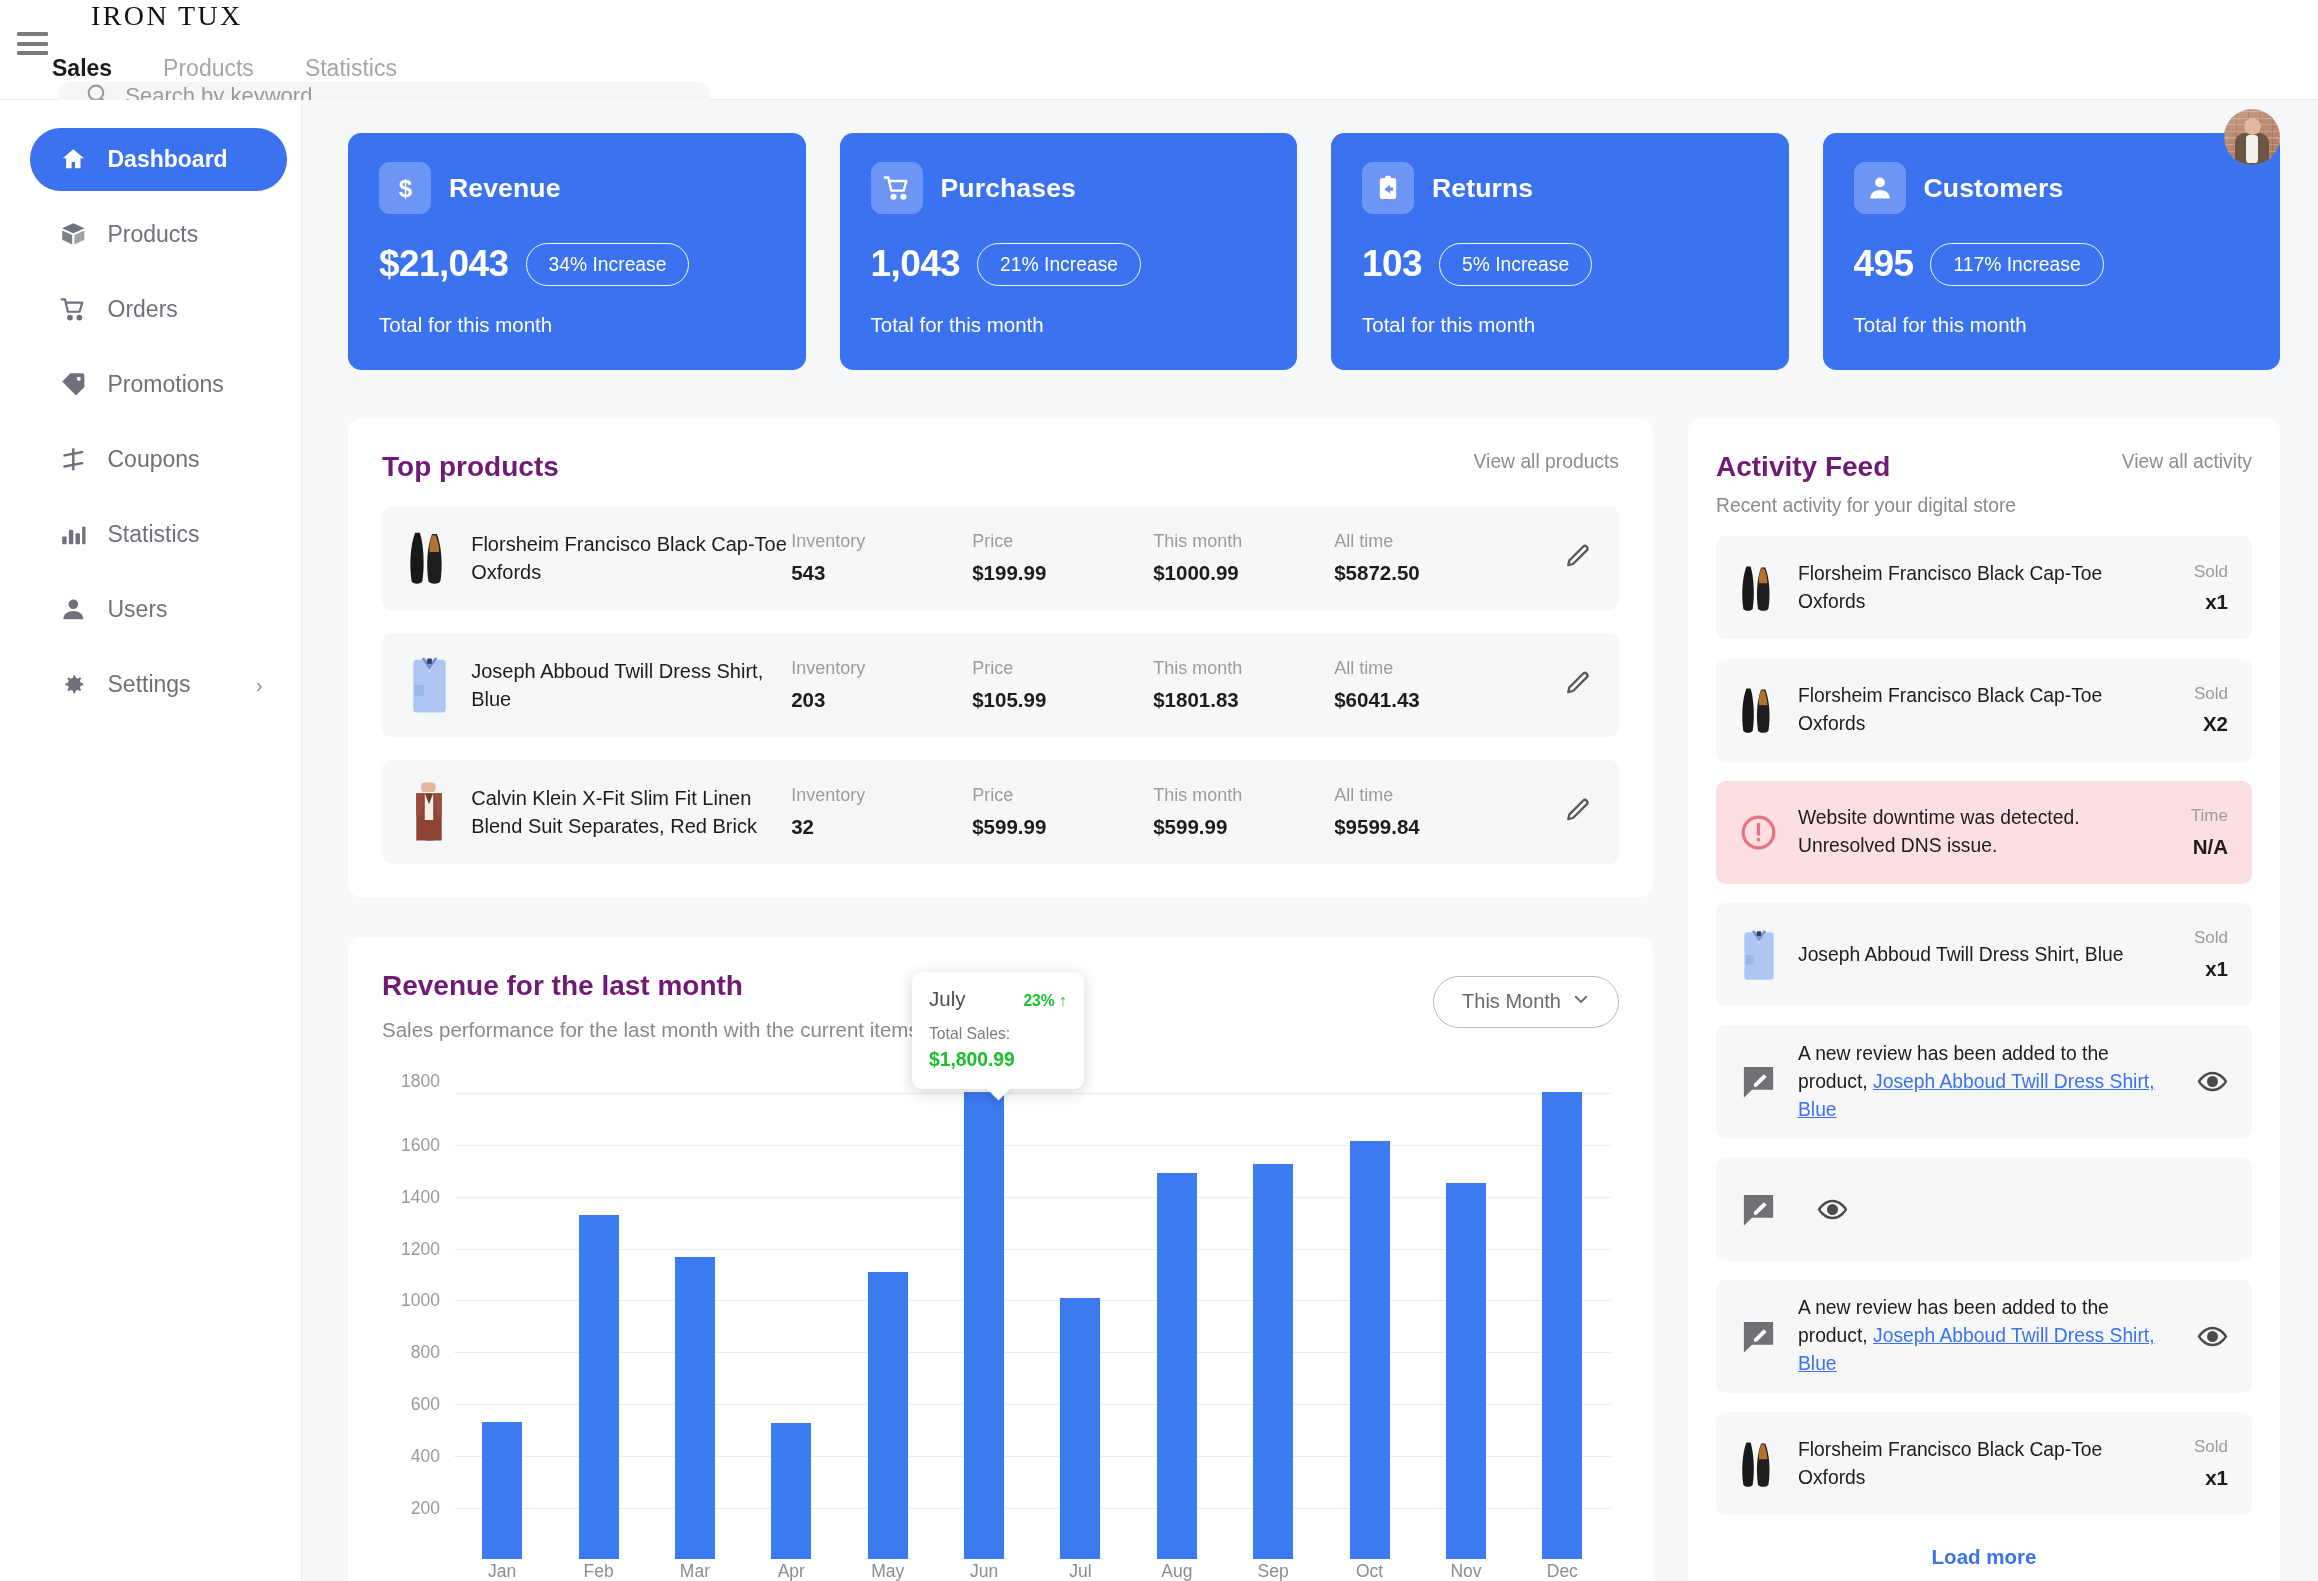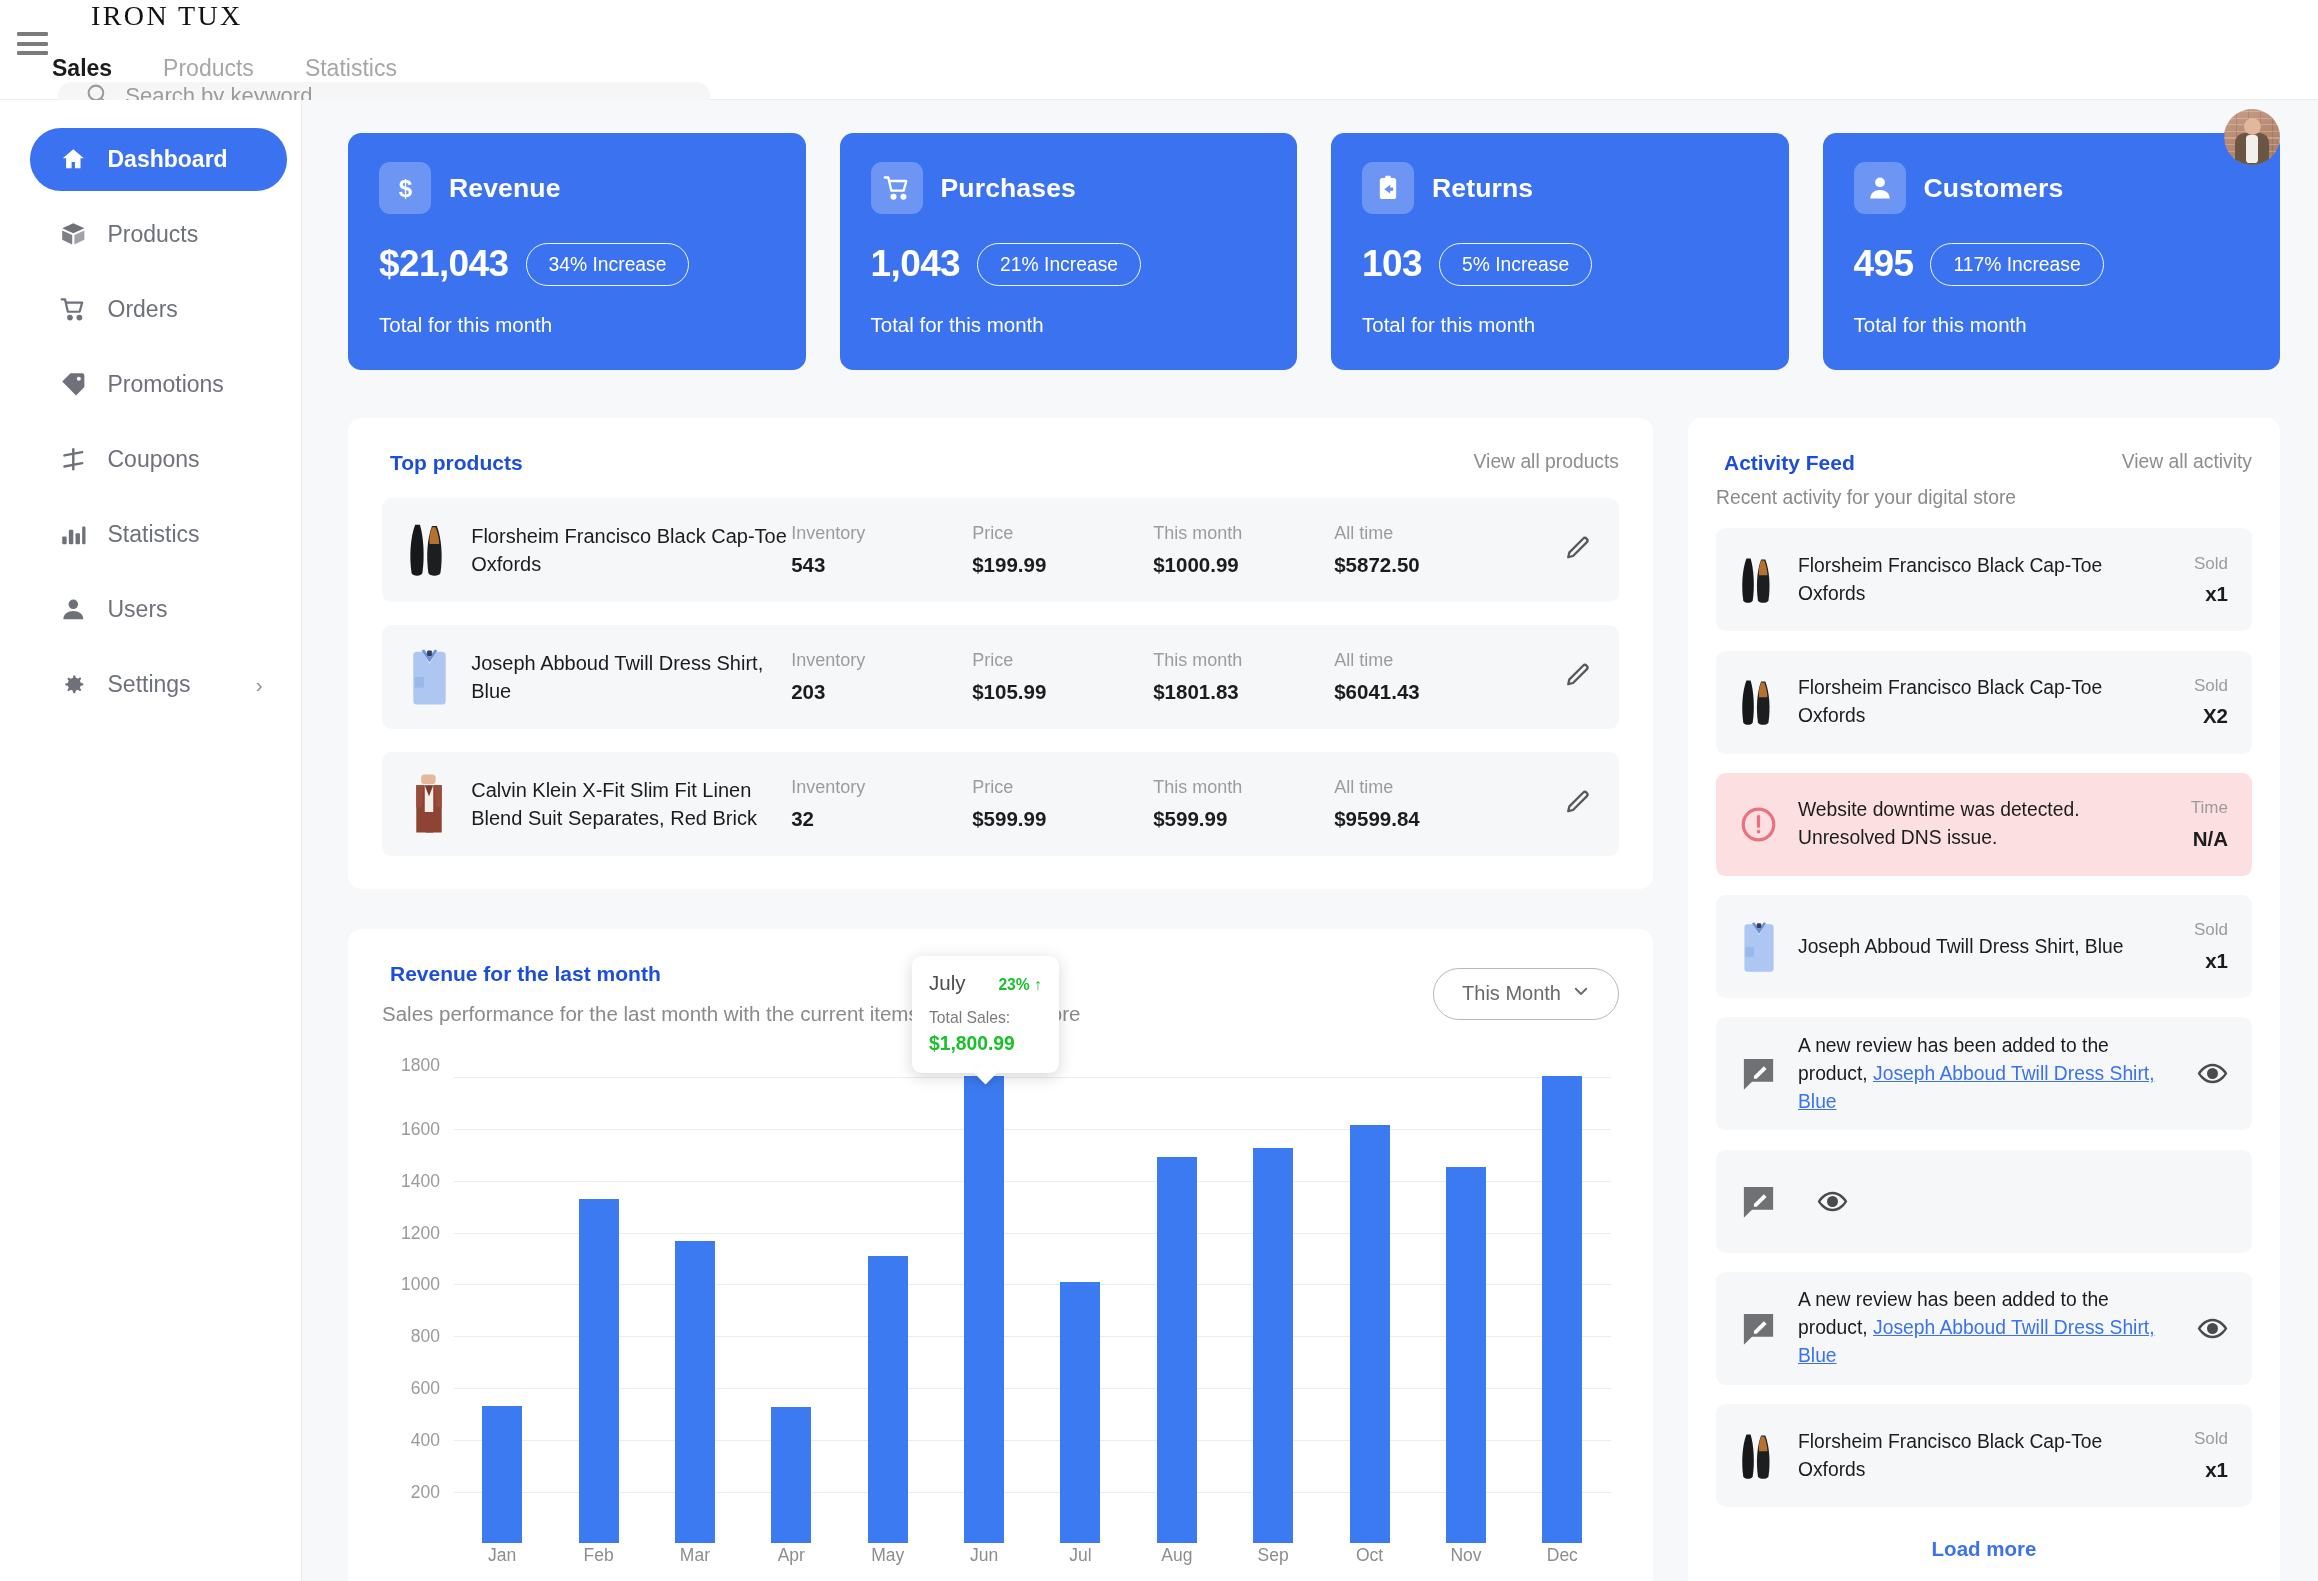--- a/index.html
+++ b/index.html
@@ -90,21 +90,21 @@
   }
   .card .csub { margin-top: 26.6px; font-size: 20.5px; }
 
   .grid2 { display: flex; gap: 35px; margin-top: 48px; flex: 1; min-height: 0; }
   .leftcol { flex: 1 1 auto; display: flex; flex-direction: column; gap: 40px; min-width:0; }
   .rightcol { width: 592px; min-width: 592px; }
 
   .panel { background: #fff; border-radius: 13.3px; padding: 33px 34px; }
 
   .phead { display: flex; align-items: flex-start; }
-  .ptitle { font-size: 21px; font-weight: 700; color: #1d4ed8; margin-left: 8px; }
+  .ptitle { font-size: 28px; font-weight: 700; color: #701a75; }
   .plink { margin-left: auto; font-size: 19.3px; color: #8d8d8d; cursor: pointer; }
 
   .prow {
     margin-top: 23px; background: #f6f7f8; border-radius: 9.7px; height: 104px;
     display: flex; align-items: center; padding: 0 26.6px 0 20.5px;
   }
   .pthumb { width: 53px; height: 66px; flex: 0 0 auto; display:flex; align-items:center; justify-content:center; }
   .pname { width: 320px; margin-left: 15.7px; font-size: 20px; color: #1c1c1c; line-height: 1.42; }
   .pcol { width: 181px; }
   .pcol .lab { font-size: 18px; color: #9c9c9c; }
@@ -126,21 +126,21 @@
   .ylab { position: absolute; right: 0; font-size: 17.5px; color: #9a9a9a; transform: translateY(-50%); }
   .plot { position: absolute; left: 72px; right: 8.5px; top: 0; bottom: 39px; }
   .gridline { position: absolute; left: 0; right: 0; height: 1.2px; background: #ededed; }
   .bars { position: absolute; left: 0; right: 0; top: 0; bottom: 0; display: flex; align-items: flex-end; }
   .barcell { flex: 1; display: flex; flex-direction: column; align-items: center; justify-content: flex-end; height: 100%; position: relative; }
   .bar { width: 40px; background: #3b7af0; }
   .xlabels { position: absolute; left: 72px; right: 8.5px; bottom: 0; height: 37px; display: flex; }
   .xlab { flex: 1; text-align: center; font-size: 17.5px; color: #8d8d8d; }
 
   .tooltip {
-    position: absolute; width: 147px; background: #fff; border-radius: 9.7px;
+    position: absolute; width: 172px; background: #fff; border-radius: 9.7px;
     box-shadow: 0 3.6px 15.7px rgba(0,0,0,.16); padding: 15.7px 17px 18px 17px; z-index: 5;
   }
   .tooltip:after {
     content:""; position:absolute; left: 50%; bottom: -8.5px; margin-left: -8.5px;
     width: 17px; height: 17px; background: #fff; transform: rotate(45deg);
     box-shadow: 2.4px 2.4px 6px rgba(0,0,0,.08);
   }
   .ttrow { display: flex; align-items: baseline; }
   .ttmonth { font-size: 20.5px; color: #4d4d4d; }
   .ttpct { margin-left: auto; font-size: 15.7px; color: #17c12a; font-weight: 700; }

